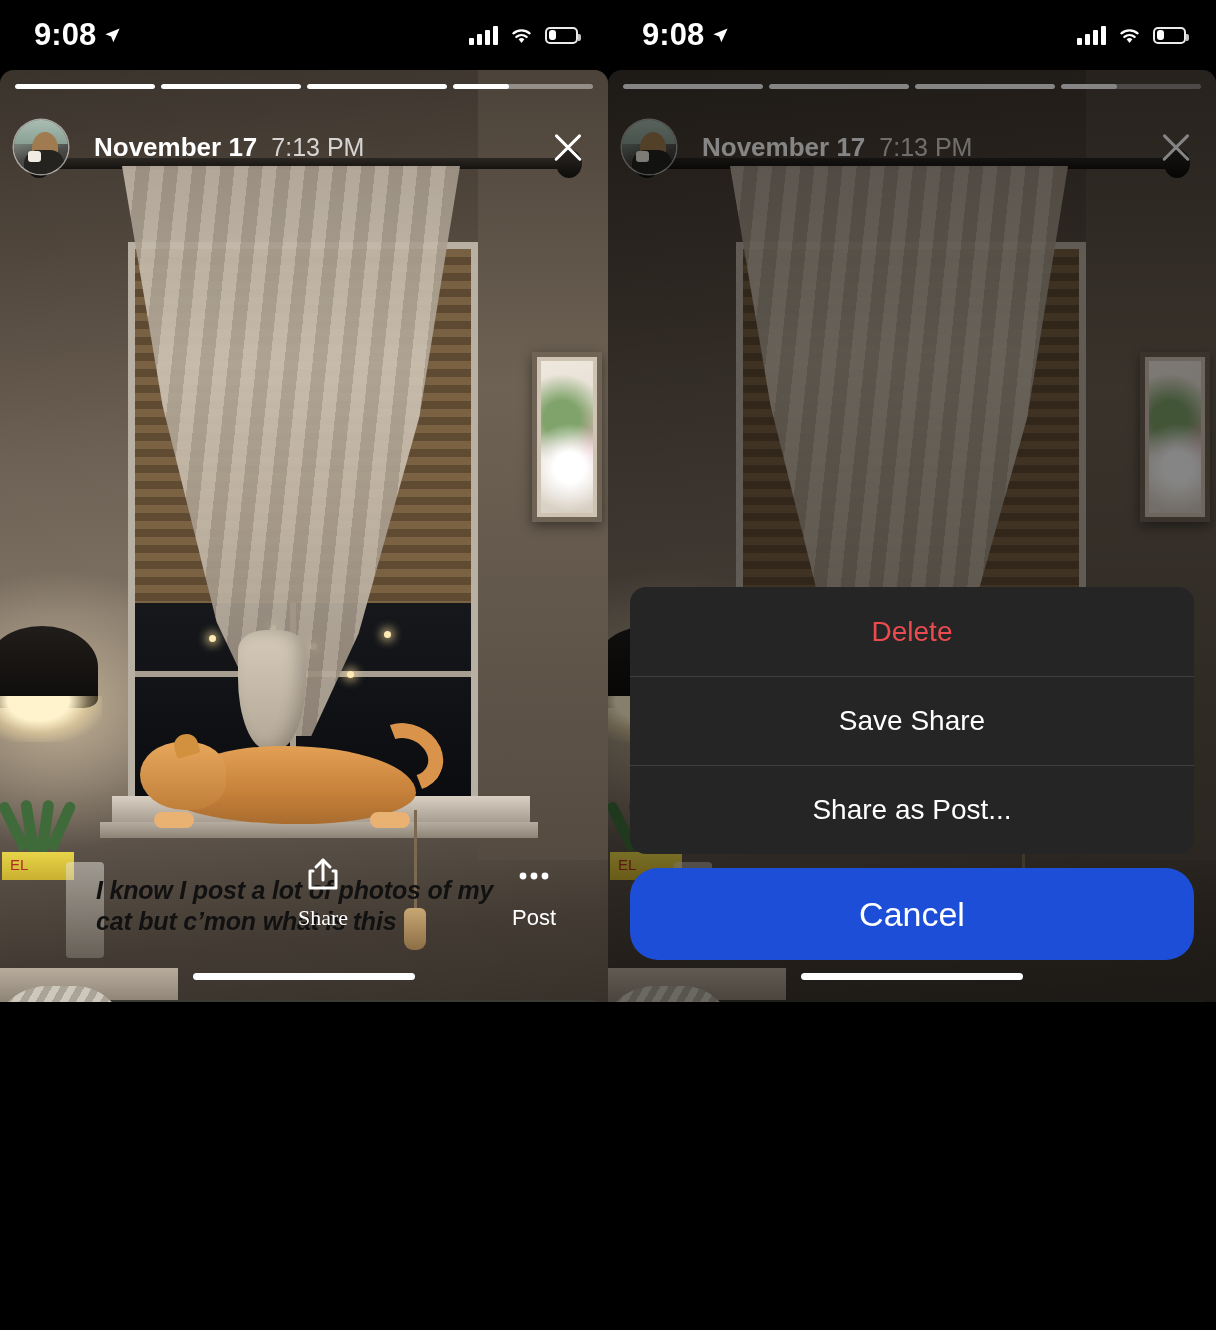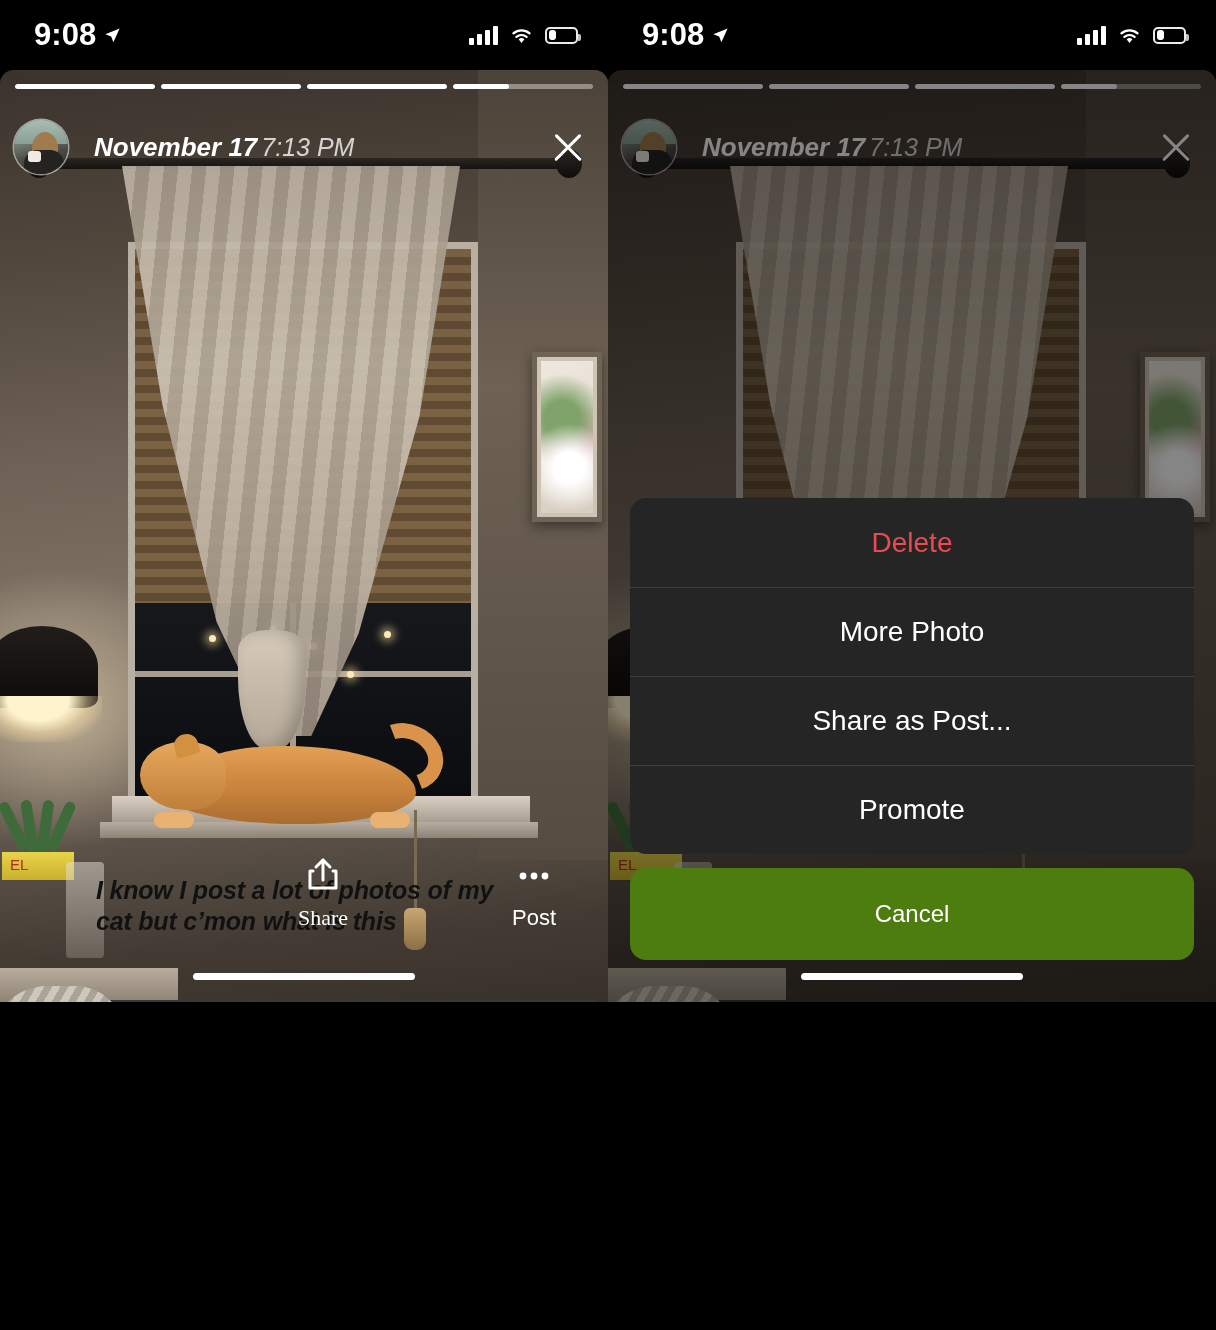--- a/index.html
+++ b/index.html
@@ -195,21 +195,21 @@
     box-shadow:0 0 0 1.5px rgba(255,255,255,.55);
   }
   .avatar .sky{ position:absolute; left:0; top:0; right:0; height:44%;
     background:linear-gradient(180deg,#a9bdb2,#8aa094); }
   .avatar .hair{ position:absolute; left:18px; top:12px; width:26px; height:32px;
     background:#a07b4f; border-radius:50% 50% 42% 42%; }
   .avatar .torso{ position:absolute; left:10px; bottom:0; width:40px; height:24px;
     background:#24231f; border-radius:14px 14px 0 0; }
   .avatar .mug{ position:absolute; left:14px; bottom:12px; width:13px; height:11px;
     background:#f1ece3; border-radius:3px; }
-  .head-meta { margin-left:26px; display:flex; align-items:baseline; gap:4px;font-style:italic; }
+  .head-meta { margin-left:26px; display:flex; align-items:baseline; gap:14px; }
   .head-date { color:#fff; font-size:26px; font-weight:700; }
   .head-time { color:rgba(255,255,255,.78); font-size:25px; font-weight:400; }
   .close-btn { margin-left:auto; width:44px; height:44px; position:relative; cursor:pointer; }
   .close-btn::before,.close-btn::after{
     content:""; position:absolute; left:4px; top:21px; width:36px; height:3.4px;
     background:#fff; border-radius:2px;
   }
   .close-btn::before{ transform:rotate(45deg); }
   .close-btn::after { transform:rotate(-45deg); }
 
@@ -247,23 +247,23 @@
   }
   .sheet-item {
     height:89px; display:flex; align-items:center; justify-content:center;
     color:#fff; font-size:28px; font-weight:400; cursor:pointer;
     border-top:1px solid rgba(255,255,255,.12);
   }
   .sheet-item:first-child { border-top:none; }
   .sheet-item.destructive { color:#eb4b4f; }
   .sheet-cancel {
     position:absolute; left:22px; right:22px; bottom:42px; z-index:50;
-    height:92px; background:#4d7c0f; border-radius:16px;
+    height:92px; background:#1d4ed8; border-radius:28px;
     display:flex; align-items:center; justify-content:center;
-    color:#fff; font-size:24px; font-weight:400; cursor:pointer;
+    color:#fff; font-size:34px; font-weight:400; cursor:pointer;
   }
 </style>
 </head>
 <body>
 
 <div class="screen-pair">
 
   <div class="phone">
 
     <div class="statusbar">
@@ -514,23 +514,22 @@
         <div class="close-btn"></div>
       </div>
 
       <div class="overlay-text">I know I post a lot of photos of my cat but c’mon what is this</div>
     </div>
 
     <div class="dim"></div>
 
     <div class="sheet">
       <div class="sheet-item destructive">Delete</div>
-      <div class="sheet-item">More Photo</div>
+      <div class="sheet-item">Save Share</div>
       <div class="sheet-item">Share as Post...</div>
-      <div class="sheet-item">Promote</div>
     </div>
 
     <div class="sheet-cancel">Cancel</div>
 
     <div class="home-ind"></div>
   </div>
 
 </div>
 
 </body></html>

